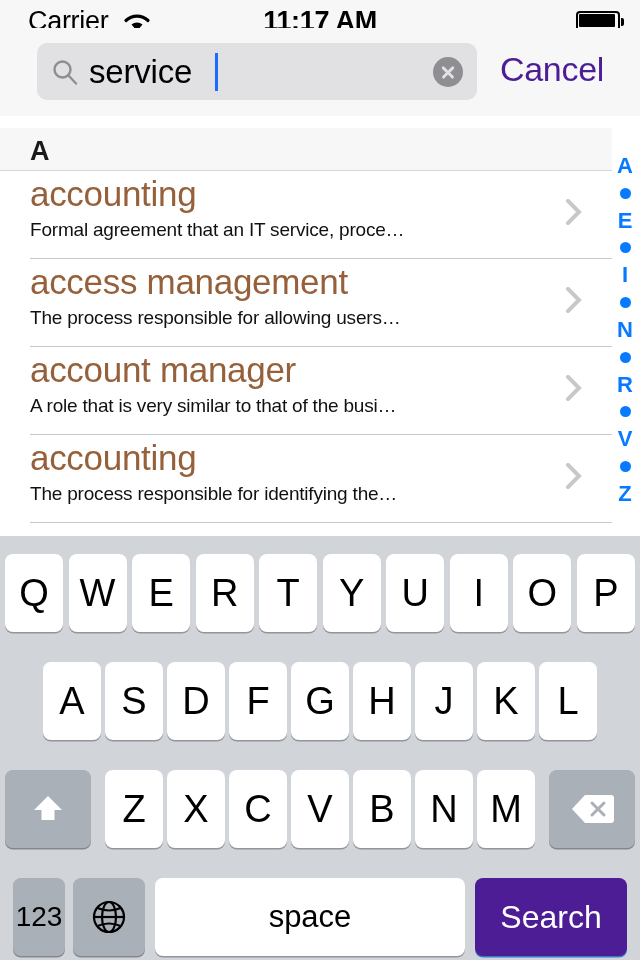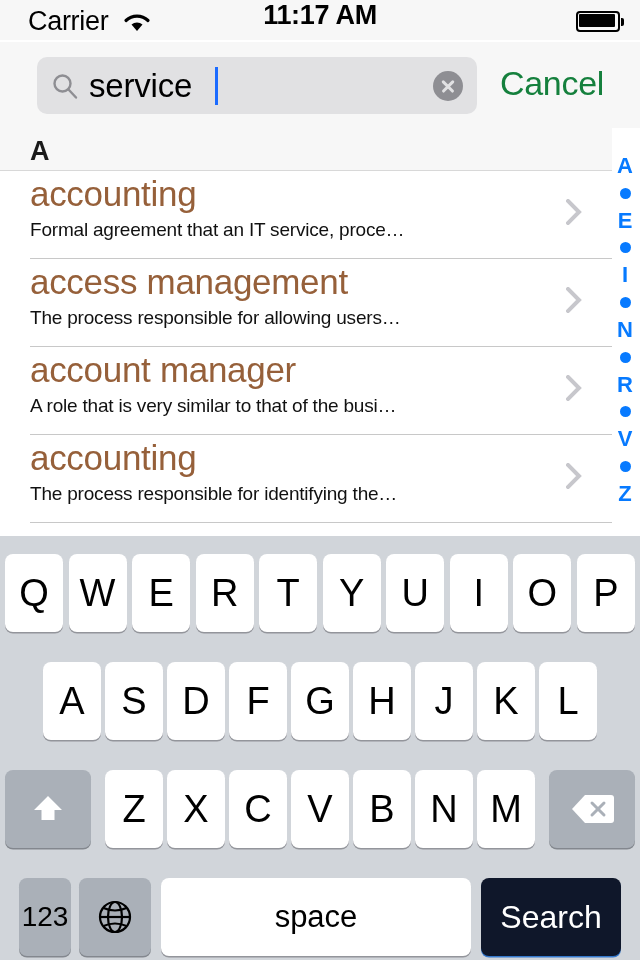--- a/index.html
+++ b/index.html
@@ -15,38 +15,38 @@
   .statusbar{
     position:absolute;left:0;top:0;width:640px;height:40px;
     background:#f7f7f7;
   }
   .sb-carrier{
     position:absolute;left:28px;top:6px;
     font-size:27px;color:#000;letter-spacing:-0.3px;
   }
   .sb-wifi{position:absolute;left:122px;top:11px;width:30px;height:22px;}
   .sb-time{
-    position:absolute;left:0;top:0;width:640px;text-align:center;
+    position:absolute;left:0;top:6px;width:640px;text-align:center;
     font-size:27px;color:#000;font-weight:600;letter-spacing:-0.3px;
   }
   .sb-batt{position:absolute;right:12px;top:11px;width:52px;height:22px;}
   .sb-batt .shell{
     position:absolute;left:0;top:0;width:44px;height:21px;
     border:2px solid #000;border-radius:4px;box-sizing:border-box;
   }
   .sb-batt .fill{
     position:absolute;left:3px;top:3px;width:36px;height:13px;background:#000;border-radius:1px;
   }
   .sb-batt .nub{
     position:absolute;left:45px;top:7px;width:3px;height:8px;background:#000;border-radius:0 2px 2px 0;
   }
 
   
   .searchbar{
-    position:absolute;left:0;top:42px;width:640px;height:88px;
+    position:absolute;left:0;top:28px;width:640px;height:88px;
     background:#f7f7f7;
   }
   .search-field{
     position:absolute;left:37px;top:15px;width:440px;height:57px;
     background:#e1e1e3;border-radius:10px;
   }
   .magnifier{position:absolute;left:14px;top:15px;width:28px;height:28px;}
   .search-text{
     position:absolute;left:52px;top:8px;
     font-size:33px;color:#000;line-height:42px;letter-spacing:-0.2px;
@@ -59,21 +59,21 @@
     position:absolute;right:14px;top:14px;width:30px;height:30px;
     background:#8e8e93;border-radius:50%;
   }
   .clear-btn .x1,.clear-btn .x2{
     position:absolute;left:7px;top:14px;width:16px;height:2.6px;background:#e1e1e3;border-radius:2px;
   }
   .clear-btn .x1{transform:rotate(45deg);}
   .clear-btn .x2{transform:rotate(-45deg);}
   .cancel-btn{
     position:absolute;left:500px;top:22px;
-    font-size:34px;color:#15803d;letter-spacing:-0.3px;
+    font-size:34px;color:#4c1d95;letter-spacing:-0.3px;
   }
 
   
   .list-area{
     position:absolute;left:0;top:128px;width:640px;height:408px;
     background:#ffffff;overflow:hidden;
   }
   .section-header{
     position:relative;width:612px;height:42px;
     background:#f7f7f7;border-bottom:1px solid #d8d8d8;
@@ -132,21 +132,21 @@
   .key.letter{width:58px;height:78px;margin:0 2px;}
   .key.dark{
     background:#aab0b8;box-shadow:0 1.5px 0 rgba(122,126,133,0.9);
   }
   .key.shift{width:86px;height:78px;margin-right:12px;}
   .key.delete{width:86px;height:78px;margin-left:12px;}
   .key.num{width:52px;height:78px;font-size:28px;margin-right:8px;}
   .key.globe{width:72px;height:78px;margin-right:10px;}
   .key.space{width:310px;height:78px;font-size:31px;margin-right:10px;text-align:right;}
   .key.search{
-    width:140px;height:78px;background:#0f172a;color:#fff;font-size:32px;
+    width:152px;height:78px;background:#4c1d95;color:#fff;font-size:32px;
     box-shadow:0 1.5px 0 rgba(0,90,200,0.75);
   }
 </style>
 </head>
 <body>
 
 <div class="phone">
 
   <div class="statusbar">
     <span class="sb-carrier">Carrier</span>

